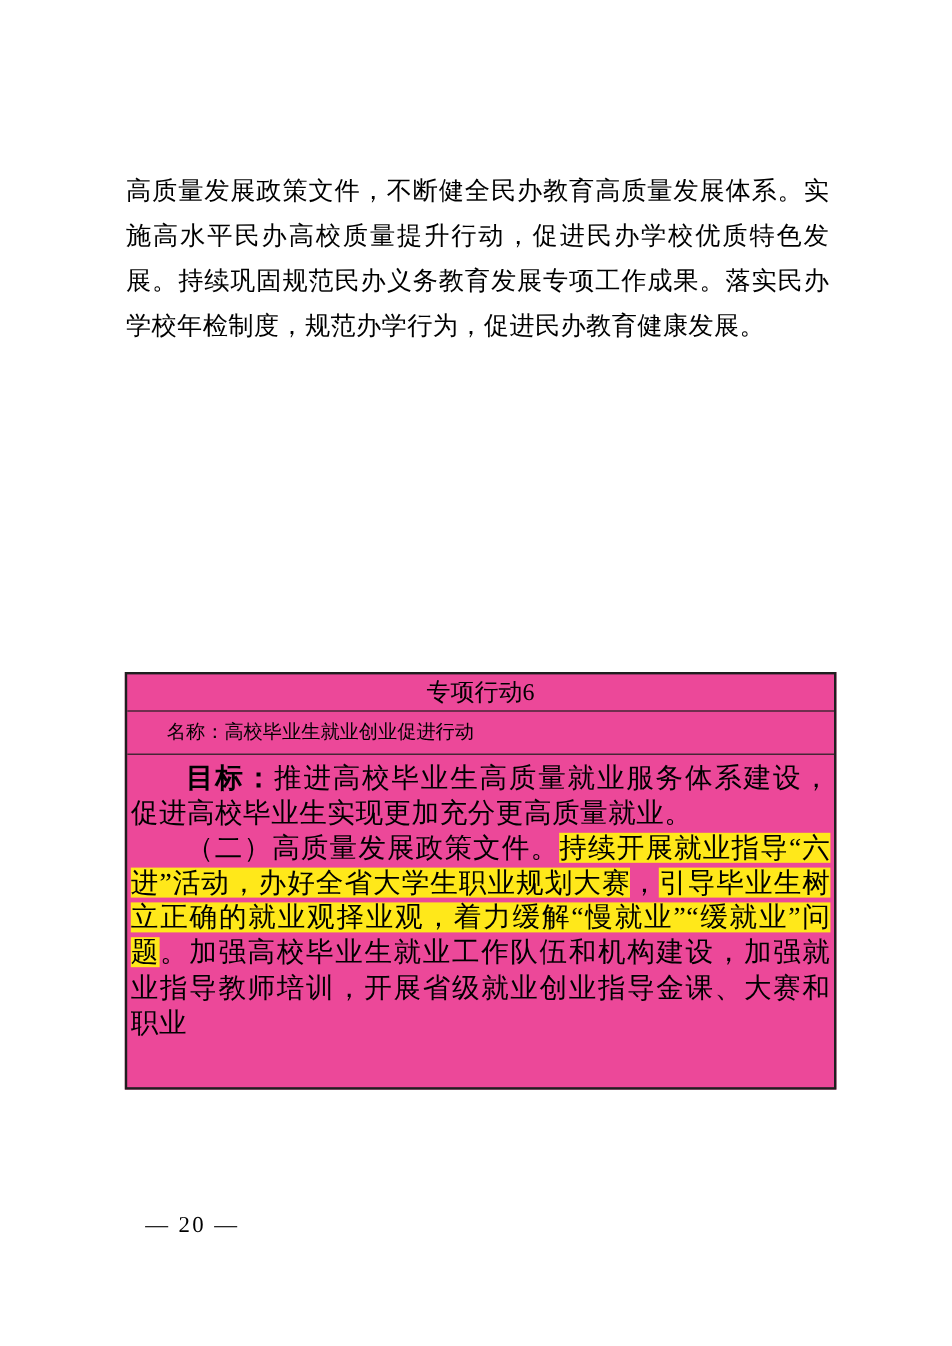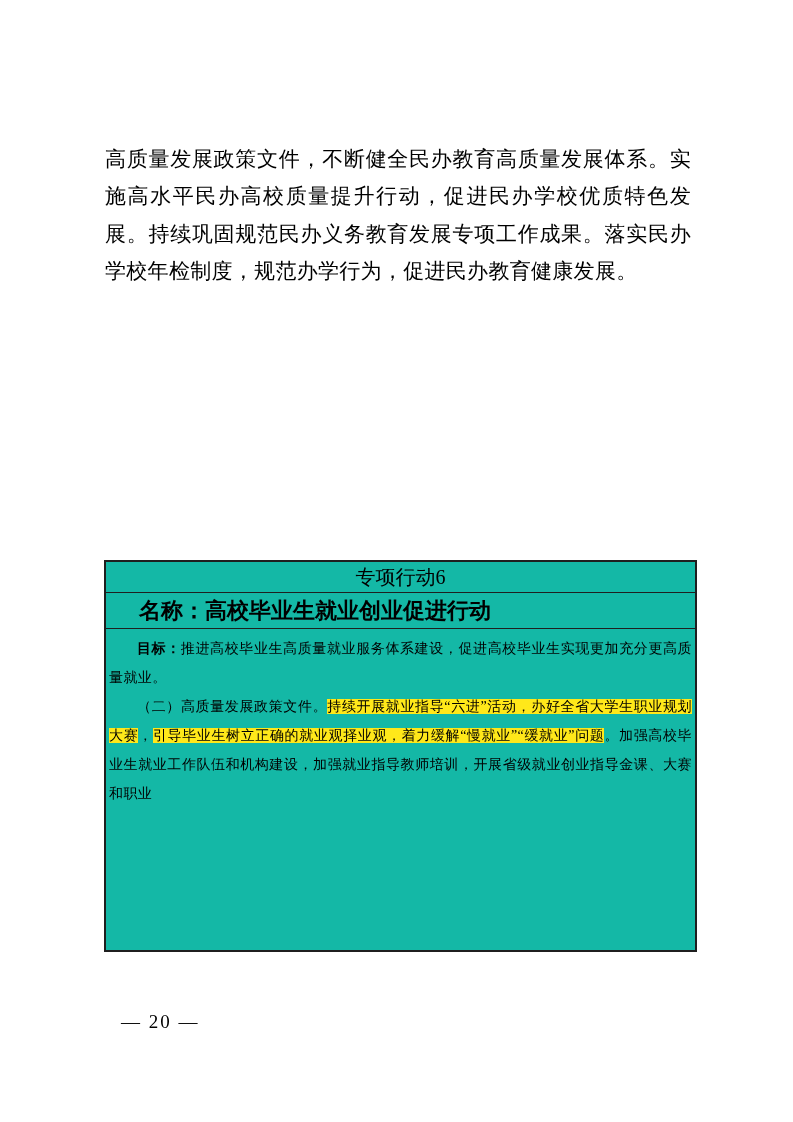--- a/index.html
+++ b/index.html
@@ -25,45 +25,45 @@
     text-align: justify;
     letter-spacing: 0.3px;
   }
   .body-para.indent { text-indent: 2em; }
 
   .action-box {
     position: absolute;
     left: 104px;
     top: 560px;
     width: 593px;
-    height: 392px;
+    height: 348px;
     box-sizing: border-box;
     border: 2px solid #1f1f1f;
-    background: #14b8a6;
+    background: #ec4899;
     overflow: hidden;
   }
   .ab-row { border-bottom: 1px solid #1f1f1f; box-sizing: border-box; }
   .ab-header {
     height: 31px;
     line-height: 31px;
     text-align: center;
     font-size: 20px;
   }
   .ab-name {
     height: 36px;
     line-height: 36px;
     padding-left: 33px;
-    font-size: 22px;
-    font-weight: bold;
+    font-size: 16px;
+    font-weight: normal;
     font-family: "Liberation Sans", "DejaVu Sans", sans-serif;
   }
   .ab-body {
     border-bottom: none;
     padding: 5px 3px 0 3px;
-    font-size: 14px;
+    font-size: 23px;
     line-height: 29.1px;
   }
   .cell-para {
     margin: 0;
     text-align: justify;
     text-indent: 2em;
     letter-spacing: 0.4px;
   }
   .bold-sans {
     font-weight: bold;

